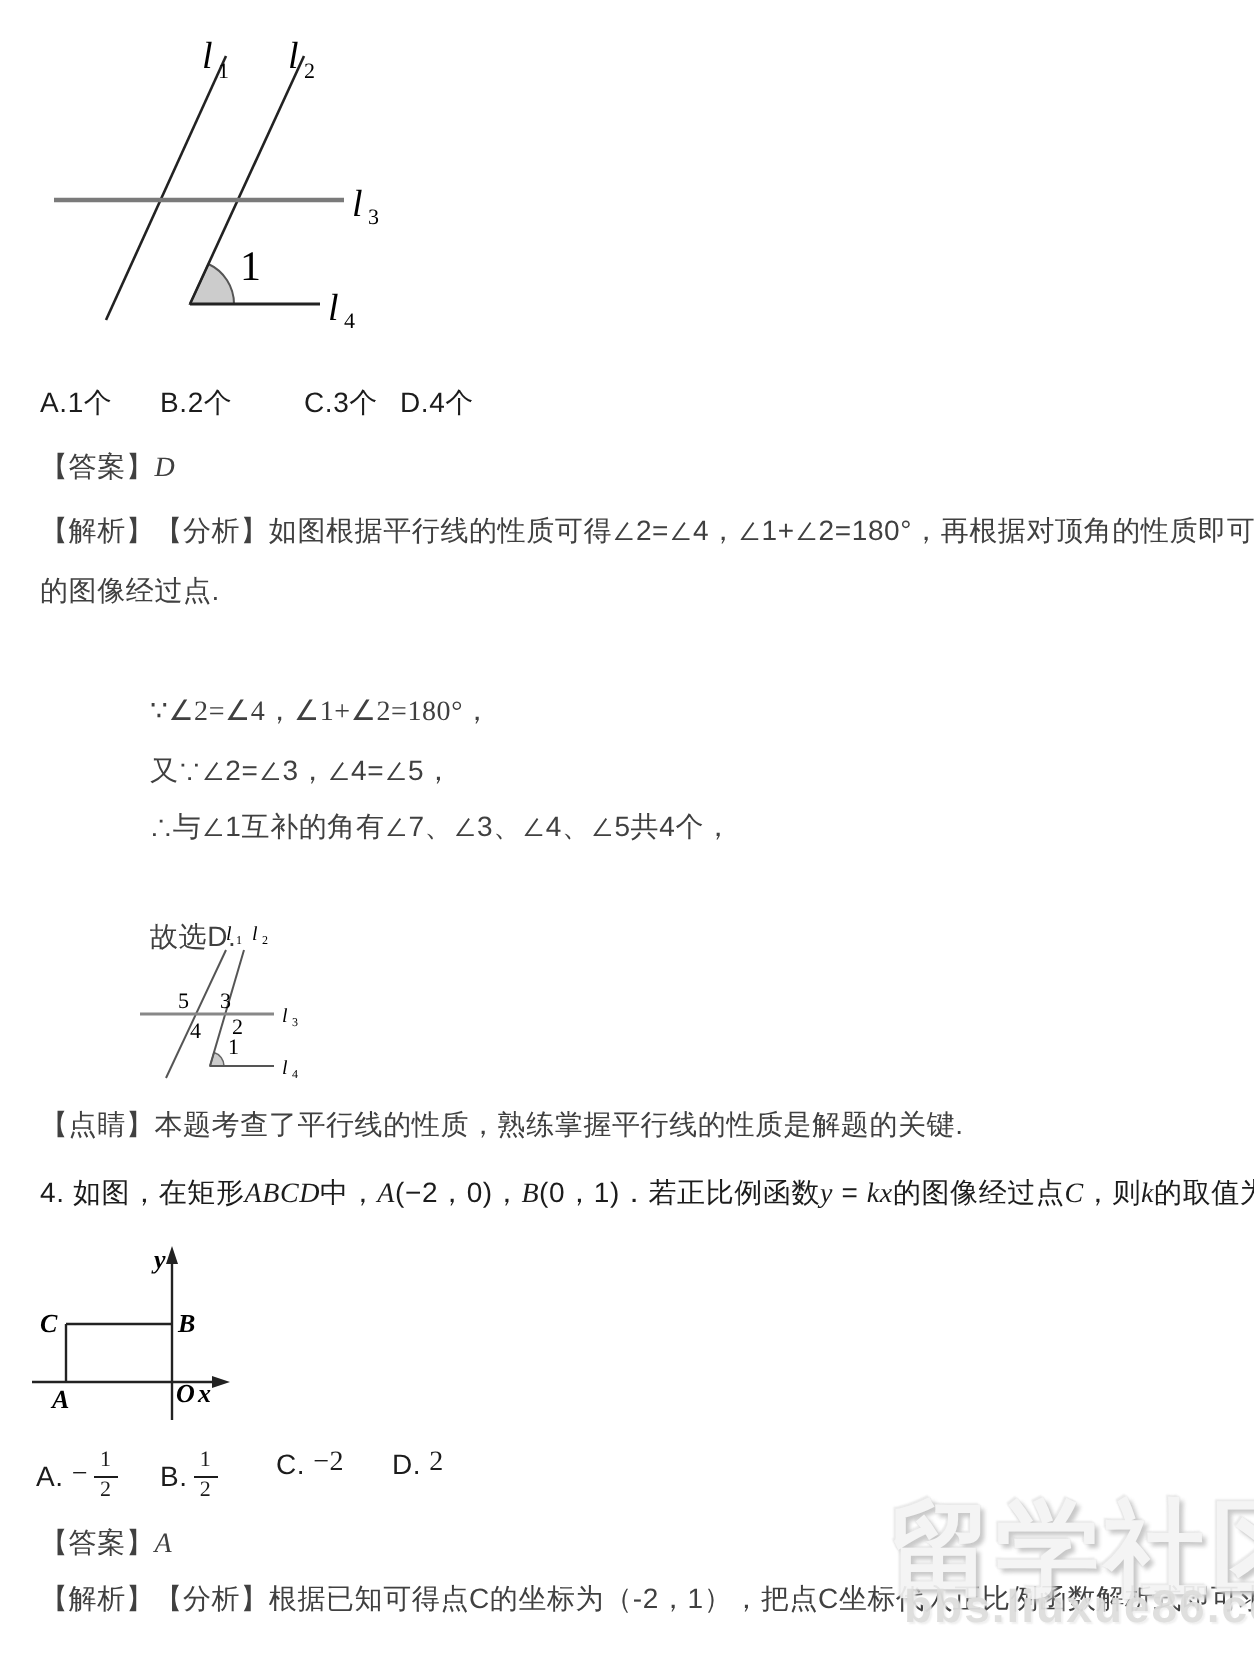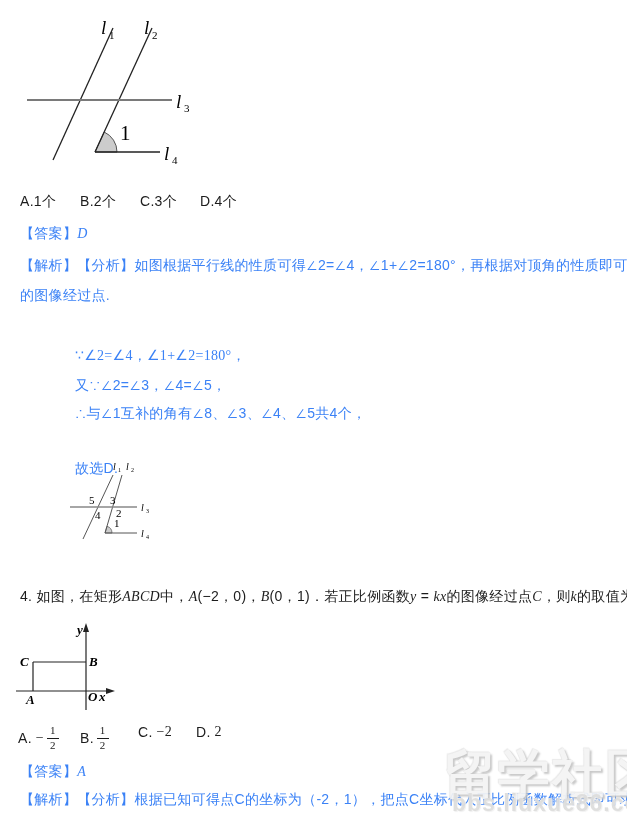--- a/index.html
+++ b/index.html
@@ -2,21 +2,21 @@
 <html><head>
 <meta charset="utf-8">
 <style>
   * { margin:0; padding:0; box-sizing:border-box; }
   body { background:#fff; }
   .page {
     position:relative; width:627px; height:832px; background:#ffffff;
     font-family:"Liberation Sans", sans-serif; color:#1c1c1c; overflow:hidden;
   }
   .line { position:absolute; font-size:14px; white-space:nowrap; letter-spacing:0.3px; }
-  .red  { color:#3b82f6; }
+  .red  { color:#404040; }
   .blk  { color:#1c1c1c; }
   .it   { font-family:"Liberation Serif", serif; font-style:italic; }
   .squiggle { text-decoration-style:wavy; text-decoration-color:#d43a2e; text-underline-offset:2px; }
   .optrow1 span { position:absolute; top:0; }
   .opt { position:absolute; top:0; display:inline-flex; align-items:center; font-size:14px; }
   .frac { display:inline-flex; flex-direction:column; align-items:center; font-size:11px;
           font-family:"Liberation Serif", serif; line-height:1.25; margin-left:3px; }
   .frac .num { border-bottom:1px solid #1c1c1c; padding:0 3px; }
   .sign { font-family:"Liberation Serif", serif; margin-left:4px; }
   .cval { font-family:"Liberation Serif", serif; margin-left:4px; }
@@ -51,32 +51,32 @@
     <text x="151" y="100" font-size="19" font-style="italic">l</text>
     <text x="159" y="104" font-size="11">3</text>
     <text x="139" y="152" font-size="19" font-style="italic">l</text>
     <text x="147" y="156" font-size="11">4</text>
     <text x="95" y="132" font-size="21">1</text>
   </svg>
 
   <div class="line blk optrow1" style="left:0;top:193px;width:627px;height:18px;">
     <span style="left:20px;">A.1个</span>
     <span style="left:80px;">B.2个</span>
-    <span style="left:140px;text-align:center;">C.3个</span>
+    <span style="left:152px;text-align:center;">C.3个</span>
     <span style="left:200px;">D.4个</span>
   </div>
 
   <div class="line red" style="left:20px;top:225px;">
     <span>【答案】</span><span class="it">D</span>
   </div>
   <div class="line red" style="left:20px;top:257px;">【解析】【分析】如图根据平行线的性质可得∠2=∠4，∠1+∠2=180°，再根据对顶角的性质即可得出与∠1</div>
   <div class="line red" style="left:20px;top:287px;">的图像经过点.</div>
   <div class="line red" style="left:75px;top:347px;font-family:Liberation Serif, serif;">∵∠2=∠4，∠1+∠2=180°，</div>
   <div class="line red" style="left:75px;top:377px;">又∵∠2=∠3，∠4=∠5，</div>
-  <div class="line red" style="left:75px;top:405px;">∴与∠1互补的角有∠8、∠3、∠4、∠5共4个，</div>
+  <div class="line red" style="left:75px;top:405px;">∴与∠1互补的角有∠7、∠3、∠4、∠5共4个，</div>
   <div class="line red" style="left:75px;top:460px;">故选D.</div>
 
   <svg style="position:absolute;left:60px;top:456px;" width="100" height="92" viewBox="0 0 100 92">
     <path d="M45,77 L52,77 A7,7 0 0 0 47,70.3 Z" fill="#cccccc" stroke="#666" stroke-width="0.8"></path>
     <line x1="53" y1="19" x2="23" y2="83" stroke="#555" stroke-width="1"></line>
     <line x1="62" y1="19" x2="45" y2="77" stroke="#555" stroke-width="1"></line>
     <line x1="10" y1="51" x2="77" y2="51" stroke="#888" stroke-width="1.4"></line>
     <line x1="45" y1="77" x2="77" y2="77" stroke="#555" stroke-width="1"></line>
     <text x="53" y="14" font-size="10" font-style="italic">l</text>
     <text x="58" y="16" font-size="6">1</text>
@@ -86,20 +86,21 @@
     <text x="86" y="57" font-size="6">3</text>
     <text x="81" y="81" font-size="10" font-style="italic">l</text>
     <text x="86" y="83" font-size="6">4</text>
     <text x="29" y="48" font-size="11" font-family="Liberation Sans, sans-serif">5</text>
     <text x="50" y="48" font-size="11" font-family="Liberation Sans, sans-serif">3</text>
     <text x="35" y="63" font-size="11" font-family="Liberation Sans, sans-serif">4</text>
     <text x="56" y="61" font-size="11" font-family="Liberation Sans, sans-serif">2</text>
     <text x="54" y="71" font-size="11" font-family="Liberation Sans, sans-serif">1</text>
   </svg>
 
+  <div class="line red" style="left:20px;top:554px;">【点睛】本题考查了平行线的性质，熟练掌握平行线的性质是解题的关键.</div>
 
   <div class="line blk" style="left:20px;top:588px;">
     <span>4. 如图，在矩形</span><span class="it">ABCD</span><span>中，</span><span class="it">A</span><span>(−2，0)，</span><span class="it">B</span><span>(0，1)．若正比例函数</span><span class="it">y</span><span> = </span><span class="it squiggle">kx</span><span>的图像经过点</span><span class="it">C</span><span>，则</span><span class="it">k</span><span>的取值为</span>
   </div>
 
   <svg style="position:absolute;left:12px;top:620px;" width="140" height="100" viewBox="0 0 140 100">
     <line x1="74" y1="8" x2="74" y2="90" stroke="#222" stroke-width="1.2"></line>
     <polygon points="74,3 71,12 77,12" fill="#222"></polygon>
     <line x1="4" y1="71" x2="98" y2="71" stroke="#222" stroke-width="1.2"></line>
     <polygon points="103,71 94,68 94,74" fill="#222"></polygon>

